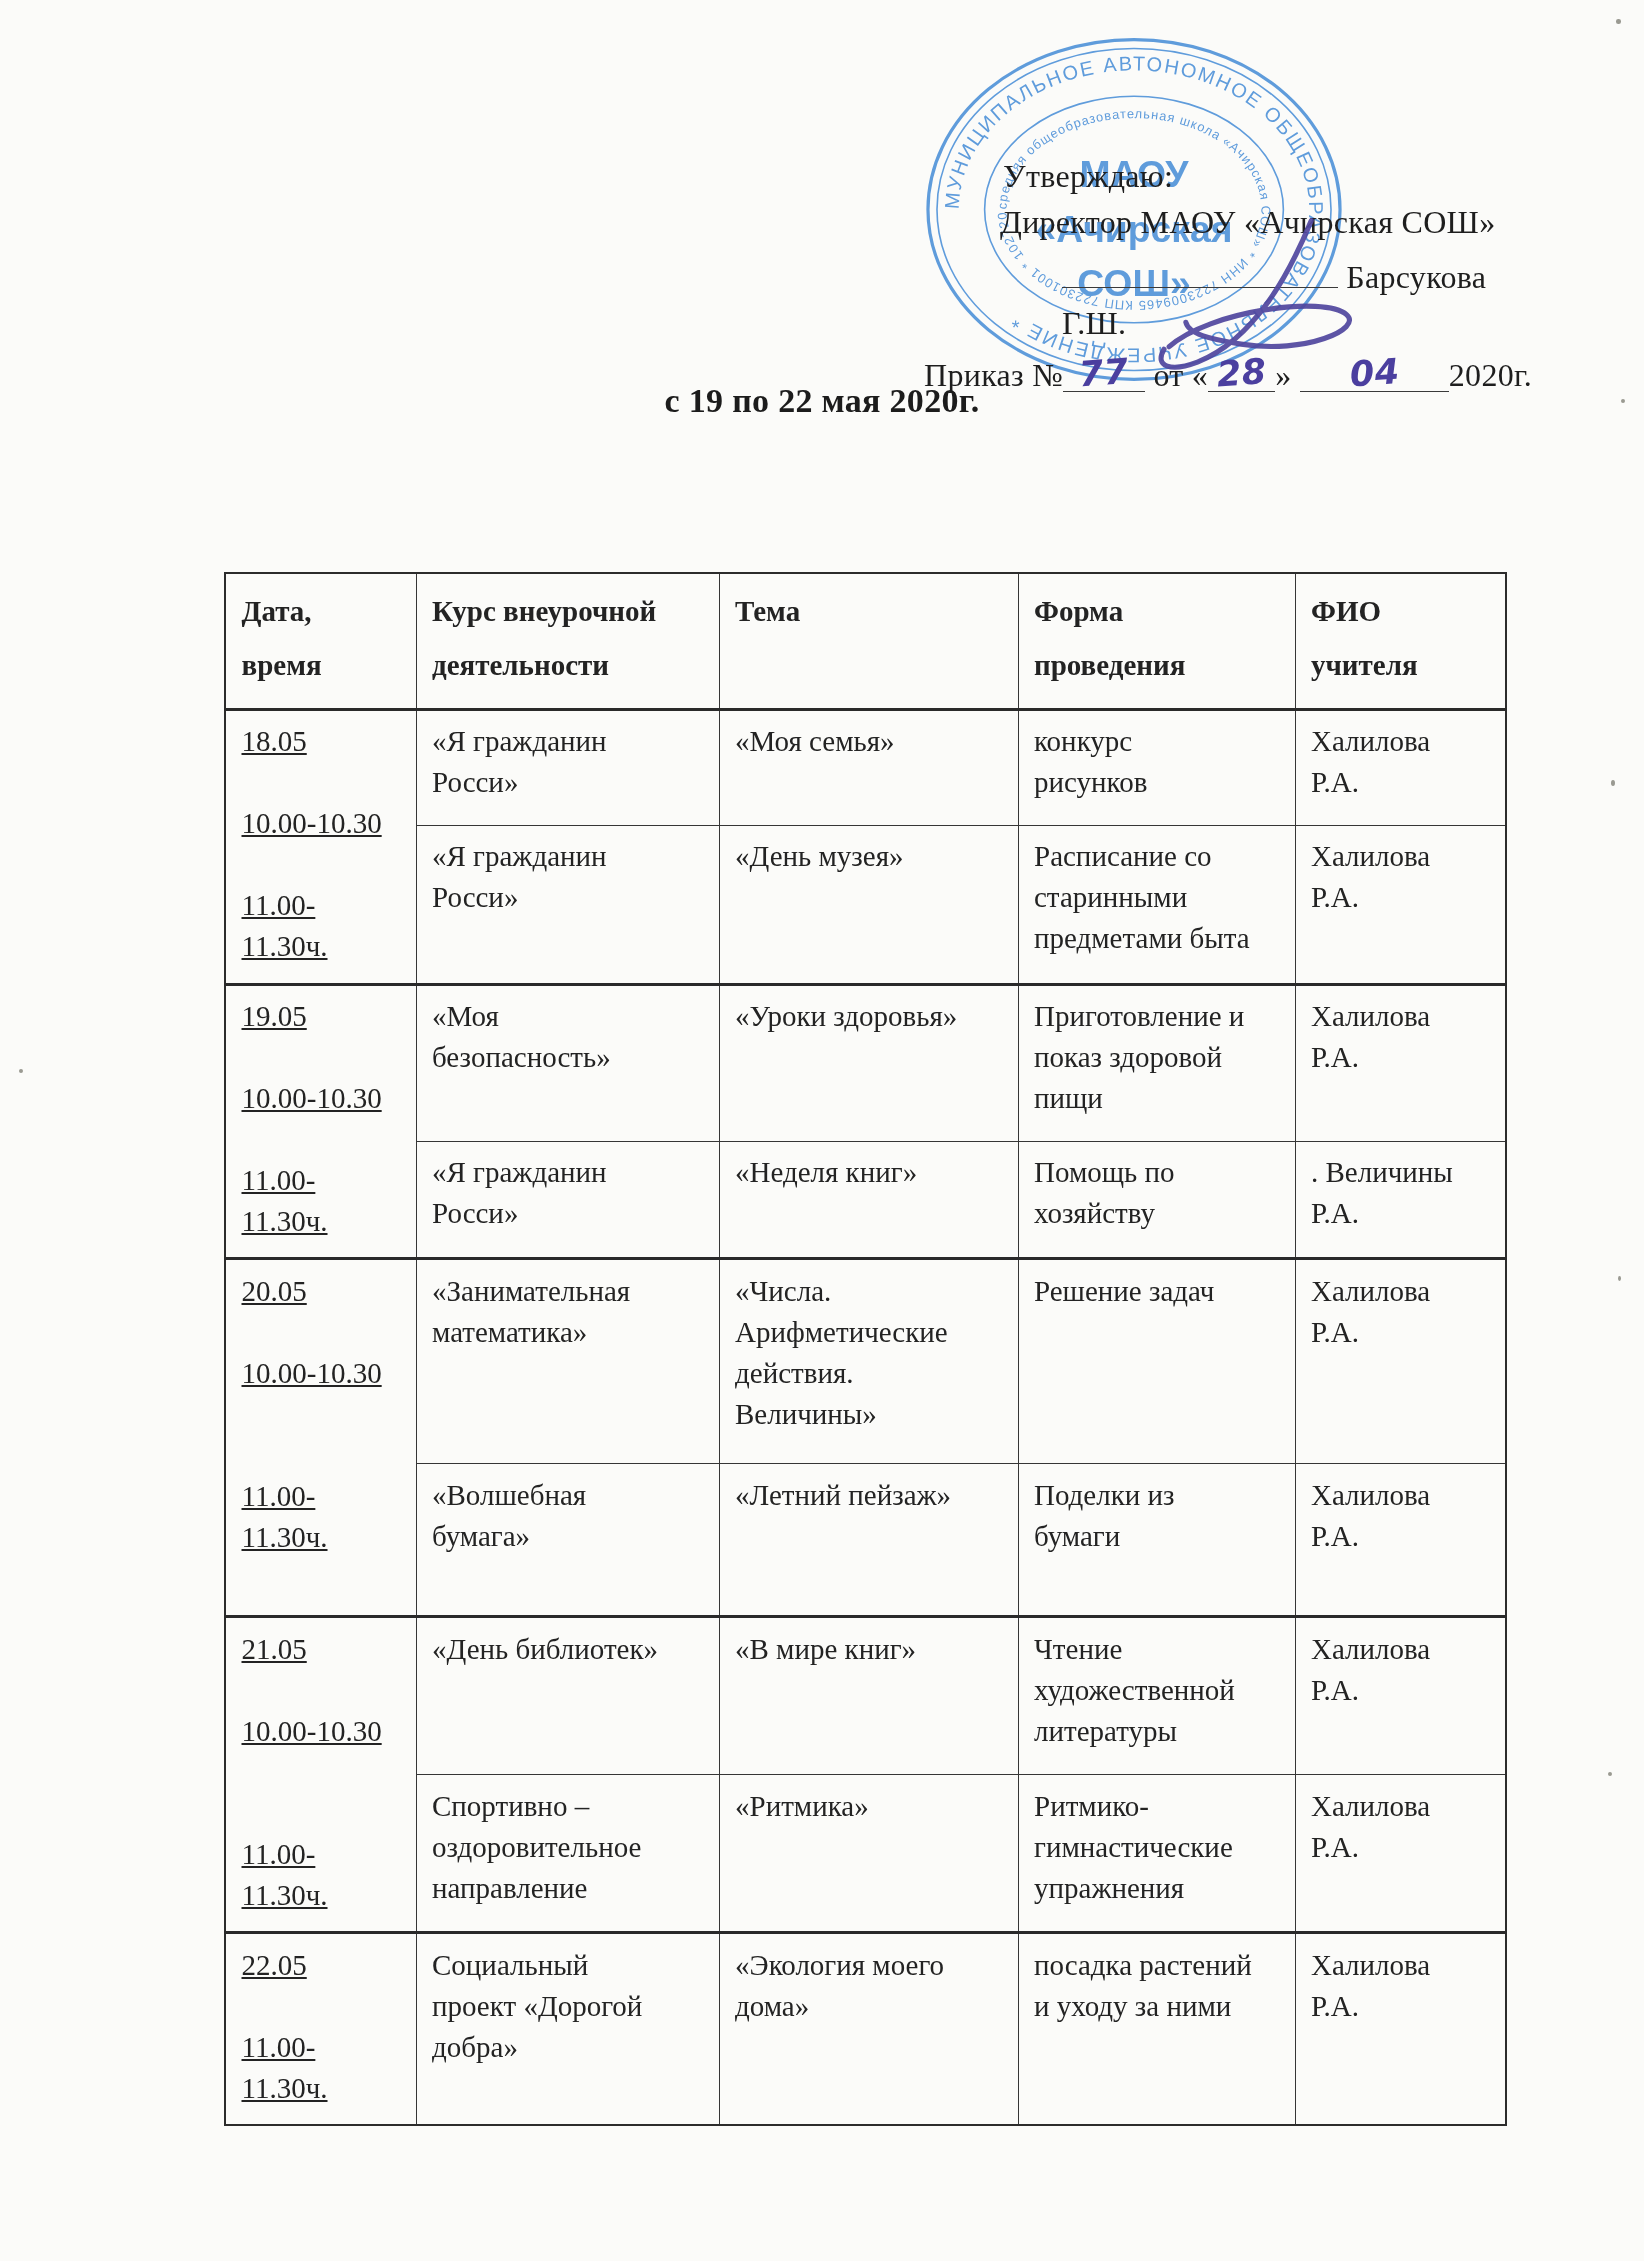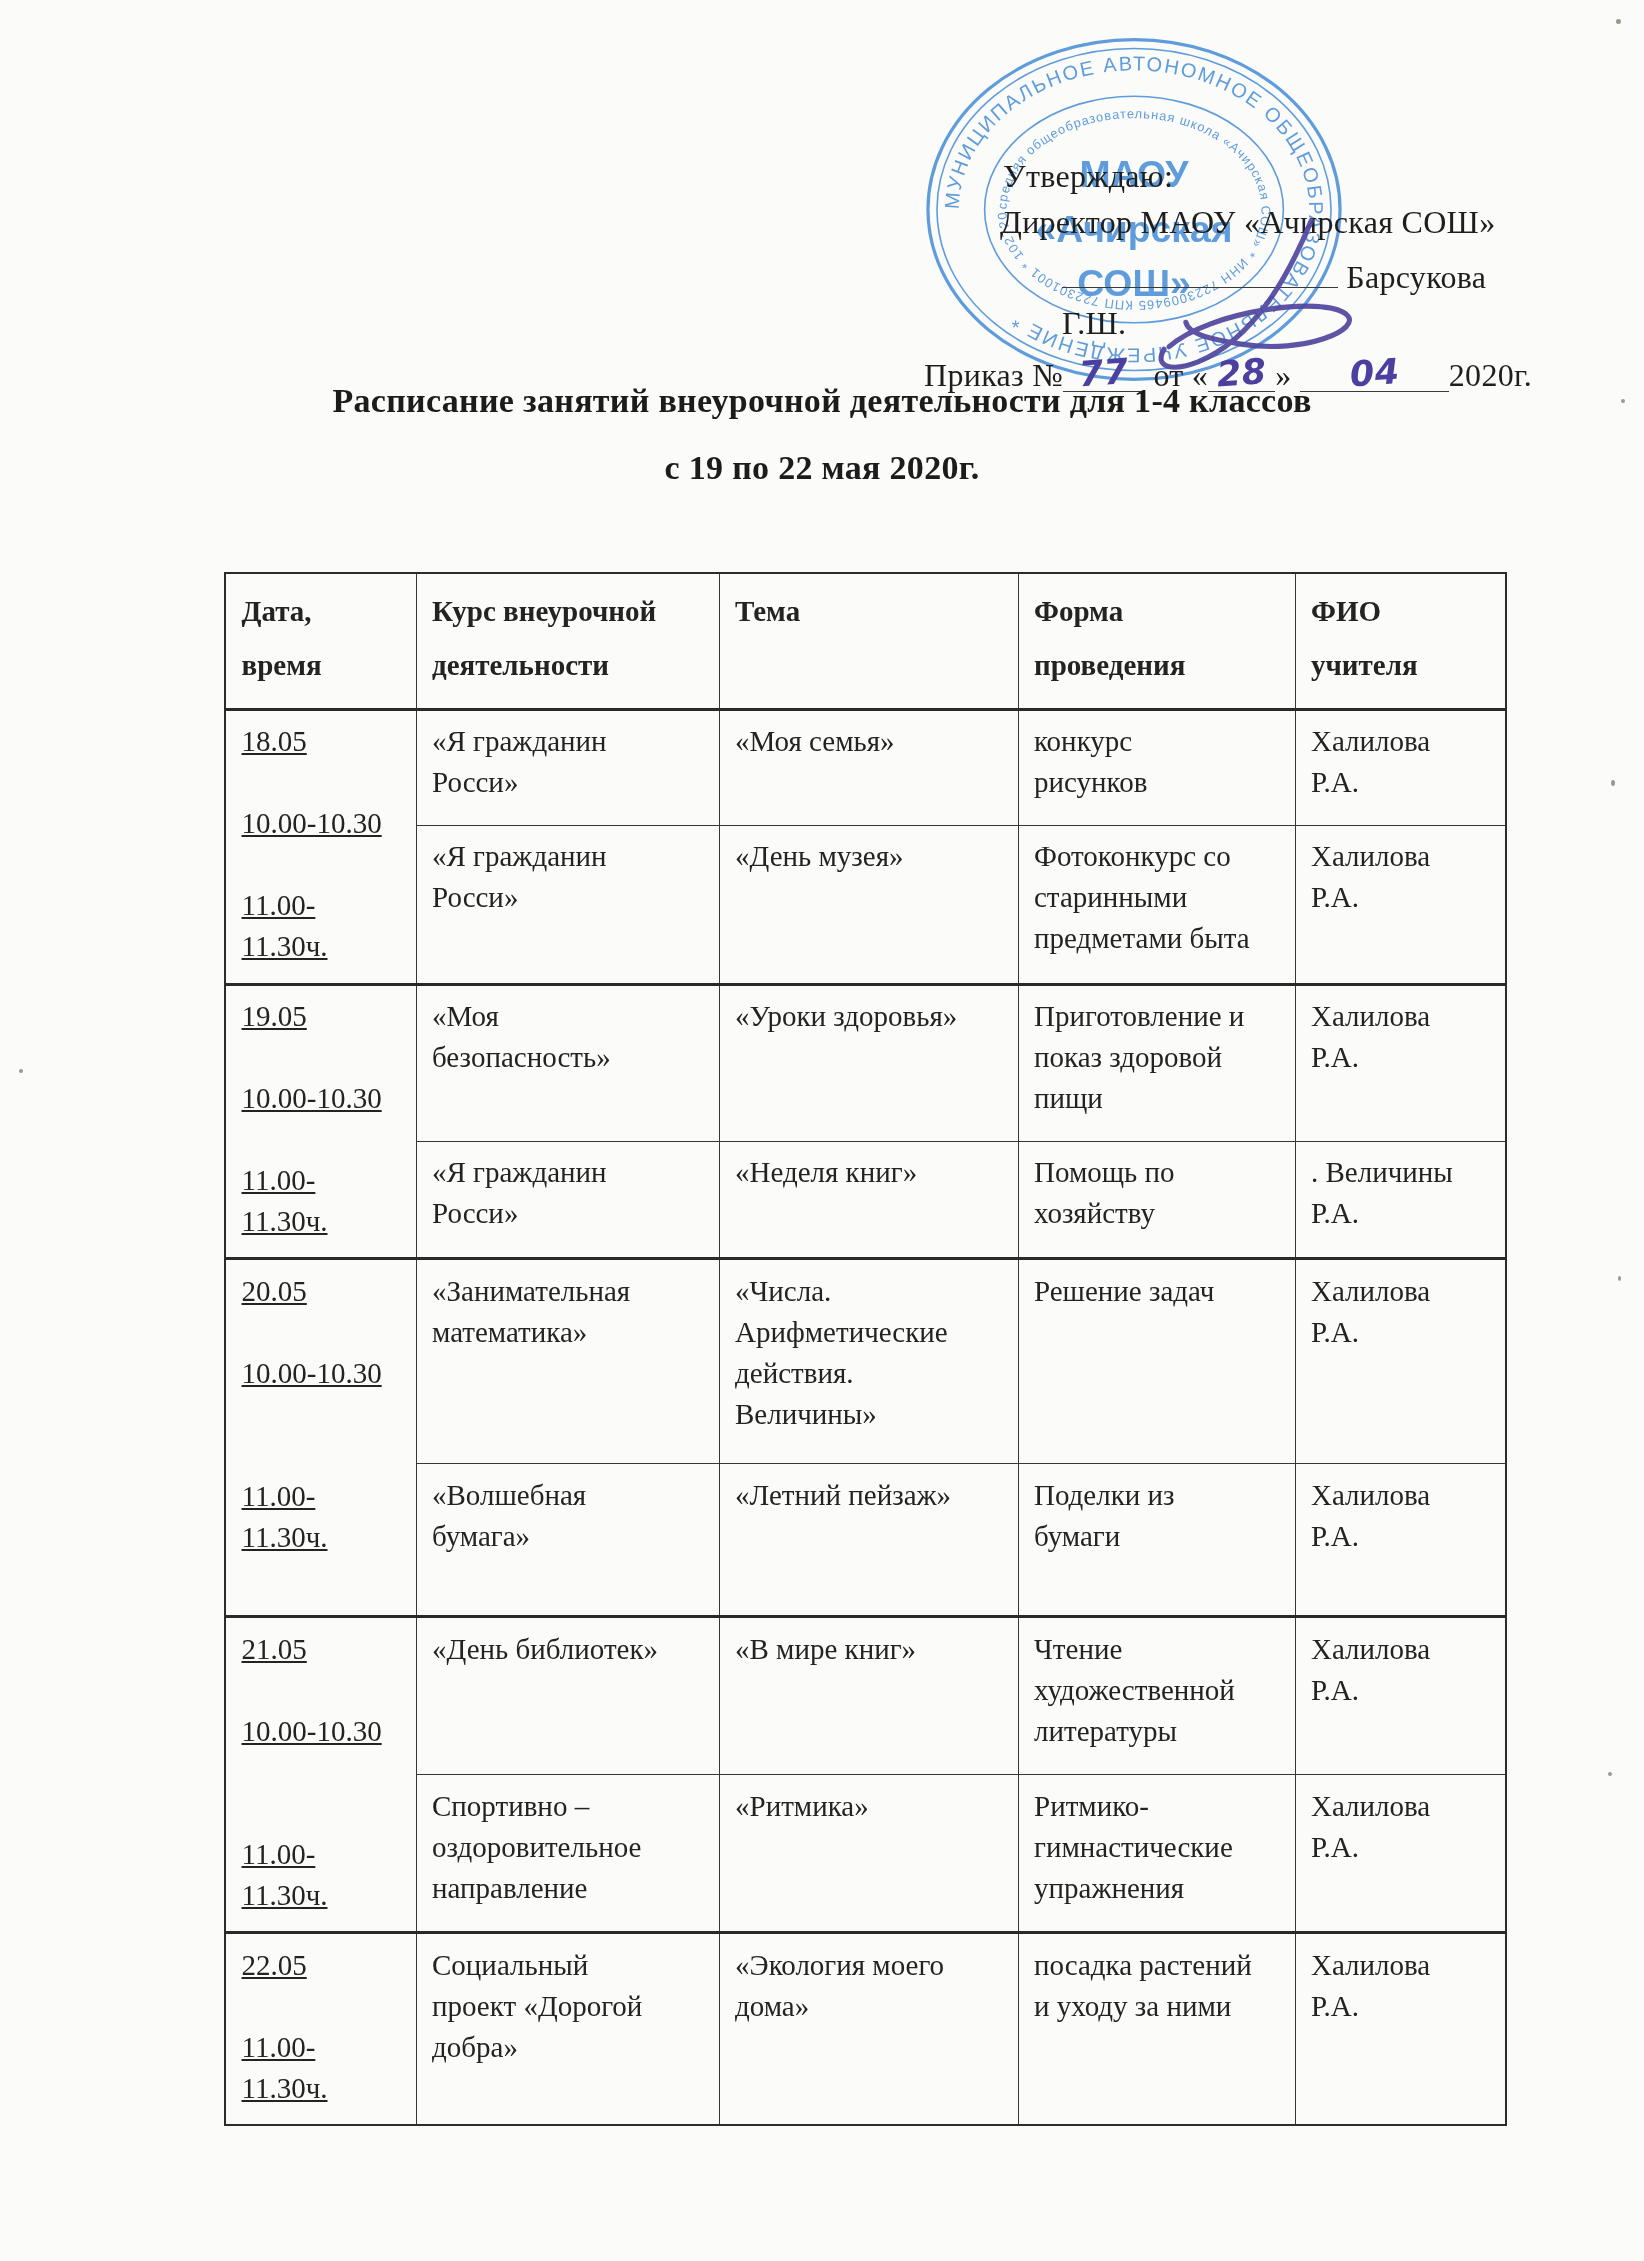--- a/index.html
+++ b/index.html
@@ -117,21 +117,20 @@
   </div>
 
   <svg class="signature" viewBox="0 0 470 280">
     <g fill="none" stroke="#50469e" stroke-width="8" stroke-linecap="round" opacity="0.92">
       <path d="M 345 12 C 312 92, 258 196, 168 232 C 128 247, 100 240, 116 212"></path>
       <path d="M 124 208 C 186 152, 366 128, 400 158 C 426 180, 336 220, 236 204 C 186 196, 154 188, 150 170"></path>
     </g>
   </svg>
 
   <div class="doc-title">
-    <div>Расписание занятий внеурочной деятельности для 1-4 классов</div>
     <div>с 19 по 22 мая 2020г.</div>
   </div>
 
   <table class="sched">
     <colgroup>
       <col style="width:191px">
         <col style="width:303px">
         <col style="width:299px">
       <col style="width:277px">
         <col style="width:211px">
@@ -161,21 +160,21 @@
       <td>«Моя семья»</td>
       <td>конкурс
 рисунков</td>
       <td>Халилова
 Р.А.</td>
     </tr>
     <tr style="height:152px">
       <td>«Я гражданин
 Росси»</td>
       <td>«День музея»</td>
-      <td>Фотоконкурс со
+      <td>Расписание со
 старинными
 предметами быта</td>
       <td>Халилова
 Р.А.</td>
     </tr>
 
     <tr class="grp" style="height:146px">
       <td class="datecell" rowspan="2">19.05
 
 10.00-10.30

